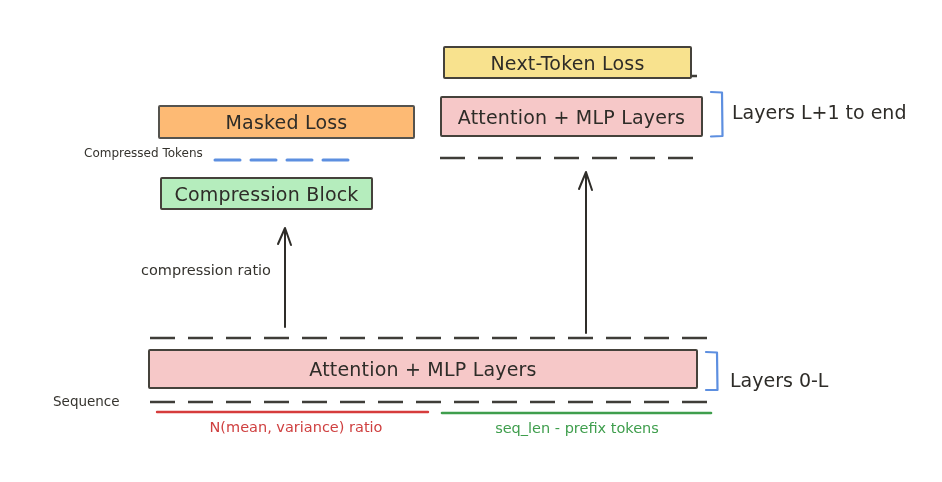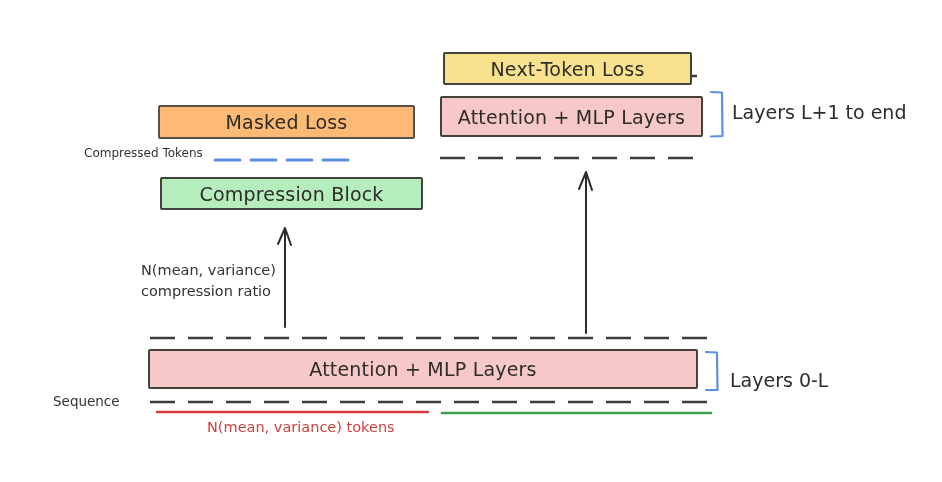--- a/index.html
+++ b/index.html
@@ -56,39 +56,39 @@
 
     <g>
       <line class="arrow" x1="586" y1="333" x2="586" y2="175"></line>
       <polyline class="arrow" points="579,189 586,172 592,190"></polyline>
     </g>
 
     <path class="bracket" d="M711 92 L722 92.5 L722.5 136 L711 136.5"></path>
     <path class="bracket" d="M706 352 L717 352.5 L717.5 390 L706 390"></path>
   </svg>
 
-  <div class="box box-yellow" style="left:443px; top:52px; width:249px; height:33px;">Next-Token Loss</div>
+  <div class="box box-yellow" style="left:443px; top:46px; width:249px; height:33px;">Next-Token Loss</div>
 
   <div class="box box-pink" style="left:440px; top:96px; width:263px; height:41px;">Attention + MLP Layers</div>
 
   <div class="box box-gray" style="left:158px; top:105px; width:257px; height:34px;">Masked Loss</div>
 
-  <div class="box box-green" style="left:160px; top:177px; width:263px; height:33px;">Compression Block</div>
+  <div class="box box-green" style="left:160px; top:177px; width:213px; height:33px;">Compression Block</div>
 
   <div class="box box-pink" style="left:148px; top:349px; width:550px; height:40px;">Attention + MLP Layers</div>
 
   <div class="lbl lbl-layers" style="left:732px; top:101px;">Layers L+1 to end</div>
 
   <div class="lbl lbl-layers" style="left:730px; top:360px;margin-top:9px;">Layers 0-L</div>
 
   <div class="lbl lbl-small" style="left:84px; top:146px;">Compressed Tokens</div>
 
   <div class="lbl lbl-seq" style="left:53px; top:393px;">Sequence</div>
 
   <div class="lbl lbl-arrow" style="left:141px; top:260px;">
-    <div>N(mean, variance)</div>
     <div>compression ratio</div>
   </div>
 
-  <div class="lbl lbl-red" style="left:207px; top:419px; width:178px; text-align:center;">N(mean, variance) tokens</div>
+  <div class="lbl lbl-red" style="left:207px; top:419px; width:178px; text-align:center;">N(mean, variance) ratio</div>
 
+  <div class="lbl lbl-green" style="left:428px; top:420px; width:298px; text-align:center;">seq_len - prefix tokens</div>
 
 </div>
 
 </body></html>

